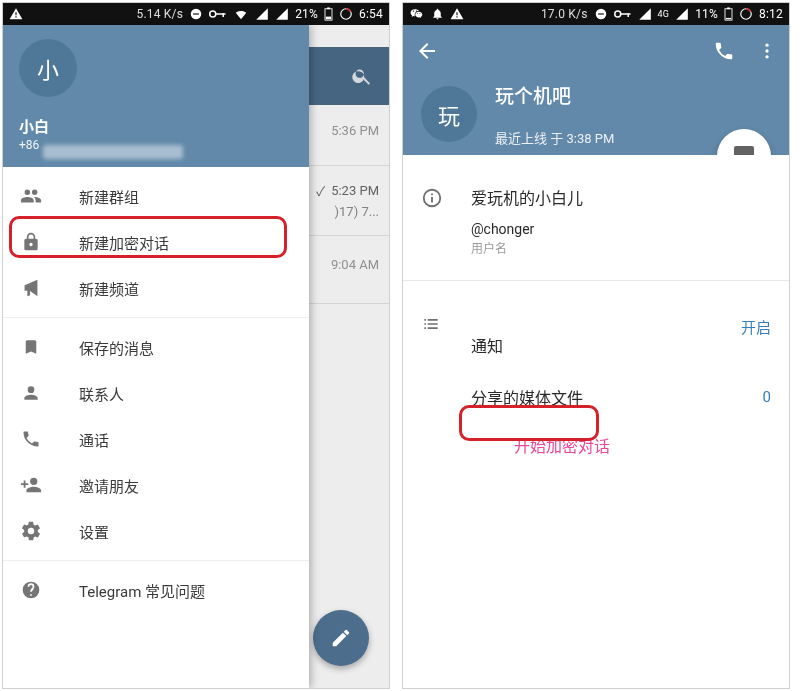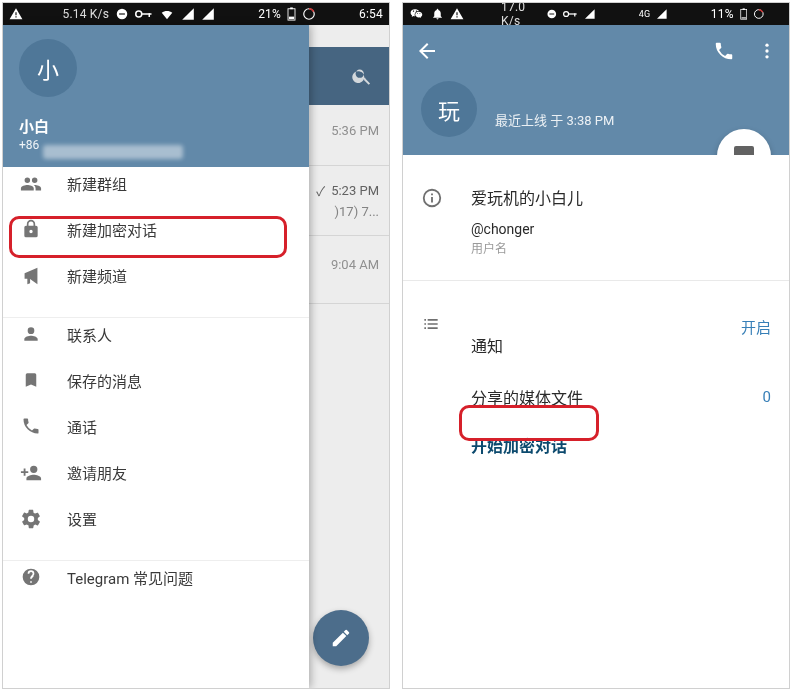--- a/index.html
+++ b/index.html
@@ -33,21 +33,21 @@
     justify-content: space-between;
     user-select: none;
   }
   .statusbar .sb-left, .statusbar .sb-right {
     display: flex;
     align-items: center;
     gap: 6px;
   }
   .statusbar .sb-left svg, .statusbar .sb-right svg { display:block; }
   .sb-dim { opacity:.85 }
-  .sb-txt { font-size:12px; letter-spacing:.2px;margin-left:37px; }
+  .sb-txt { font-size:12px; letter-spacing:.2px; }
   
   .p1-bg {
     position: absolute;
     top: 22px; left: 0; right: 0; bottom: 0;
     background: #fff;
   }
   .p1-appbar {
     position: absolute;
     top: 22px; left:0; right:0;
     height: 58px;
@@ -113,21 +113,21 @@
   .drawer-blur {
     position:absolute;
     left: 40px; top: 120px;
     width: 140px; height: 14px;
     background: rgba(255,255,255,.45);
     filter: blur(2px);
     border-radius:3px;
   }
   .drawer-list { padding: 6px 0; }
   .drawer-item {
-    display:flex; gap:24px;
+    display:flex; align-items:center; gap:36px;
     height: 46px;
     padding: 0 16px;
     color:#3a3a3a;
     font-size:15px;
   }
   .drawer-item .ic { width:24px; display:flex; justify-content:center; color:#757575; }
   .drawer-item .ic svg { fill: currentColor; }
   .drawer-sep { height:1px; background:#eee; margin:6px 0; }
 
   .highlight-box {
@@ -184,21 +184,21 @@
   .p2-sep { height:1px; background:#e9e9e9; margin:14px 0 0; }
   .row-line {
     display:flex; align-items:center; justify-content:space-between;
     padding: 14px 18px 14px 68px;
     font-size:16px; color:#2a2a2a;
   }
   .row-line.with-ic { padding-left:18px; gap:26px; justify-content:flex-start; }
   .row-line.with-ic .lead-ic { width:24px; color:#707070; }
   .row-line.with-ic .lbl { flex:1;margin-top:38px; }
   .row-val-blue { color:#377fb7; font-size:15px; }
-  .row-green { color:#0c4a6e; font-weight:700; }
+  .row-green { color:#ec4899; font-weight:400;margin-left:43px; }
 
   
   .scrim {
     position:absolute; top:22px; left:0; right:0; bottom:0;
     background: rgba(0,0,0,.07);
     pointer-events:none;
   }
 </style>
 </head>
 <body>
@@ -307,33 +307,33 @@
         <span class="ic">
             <svg width="22" height="22" viewBox="0 0 24 24">
               <path d="M19 3 5 9v6l3 .001V21l3-1v-4.713L19 21V3z"></path>
             </svg>
           </span>
         <span>新建频道</span>
       </div>
       <div class="drawer-sep"></div>
       <div class="drawer-item">
         <span class="ic">
+            <svg width="18" height="20" viewBox="0 0 24 24">
+              <path d="M17 3H7a2 2 0 0 0-2 2v16l7-3 7 3V5a2 2 0 0 0-2-2z"></path>
+            </svg>
+          </span>
+        <span>保存的消息</span>
+      </div>
+      <div class="drawer-item">
+        <span class="ic">
             <svg width="20" height="20" viewBox="0 0 24 24">
               <path d="M12 12a4 4 0 1 0-4-4 4 4 0 0 0 4 4zm0 2c-2.67 0-8 1.34-8 4v2h16v-2c0-2.66-5.33-4-8-4z"></path>
             </svg>
           </span>
         <span>联系人</span>
-      </div>
-      <div class="drawer-item">
-        <span class="ic">
-            <svg width="18" height="20" viewBox="0 0 24 24">
-              <path d="M17 3H7a2 2 0 0 0-2 2v16l7-3 7 3V5a2 2 0 0 0-2-2z"></path>
-            </svg>
-          </span>
-        <span>保存的消息</span>
       </div>
       <div class="drawer-item">
         <span class="ic">
             <svg width="20" height="20" viewBox="0 0 24 24">
               <path d="M6.6 10.8a15.3 15.3 0 0 0 6.6 6.6l2.2-2.2a1 1 0 0 1 1-.25 11.4 11.4 0 0 0 3.6.58 1 1 0 0 1 1 1V20a1 1 0 0 1-1 1A17 17 0 0 1 3 4a1 1 0 0 1 1-1h3.5a1 1 0 0 1 1 1 11.4 11.4 0 0 0 .58 3.6 1 1 0 0 1-.25 1z"></path>
             </svg>
           </span>
         <span>通话</span>
       </div>
       <div class="drawer-item">
@@ -432,20 +432,21 @@
               <circle cx="12" cy="19" r="2"></circle>
             </svg>
         </div>
       </div>
     </div>
     <div class="p2-profile">
       <div class="avatar-md">
           <span>玩</span>
         </div>
       <div>
+        <div class="p2-name">玩个机吧</div>
         <div class="p2-status">最近上线 于 3:38 PM</div>
       </div>
     </div>
   </div>
 
   <div class="p2-fab">
     <svg width="24" height="24" viewBox="0 0 24 24">
         <path d="M20 2H4a2 2 0 0 0-2 2v18l4-4h14a2 2 0 0 0 2-2V4a2 2 0 0 0-2-2z"></path>
       </svg>
   </div>

